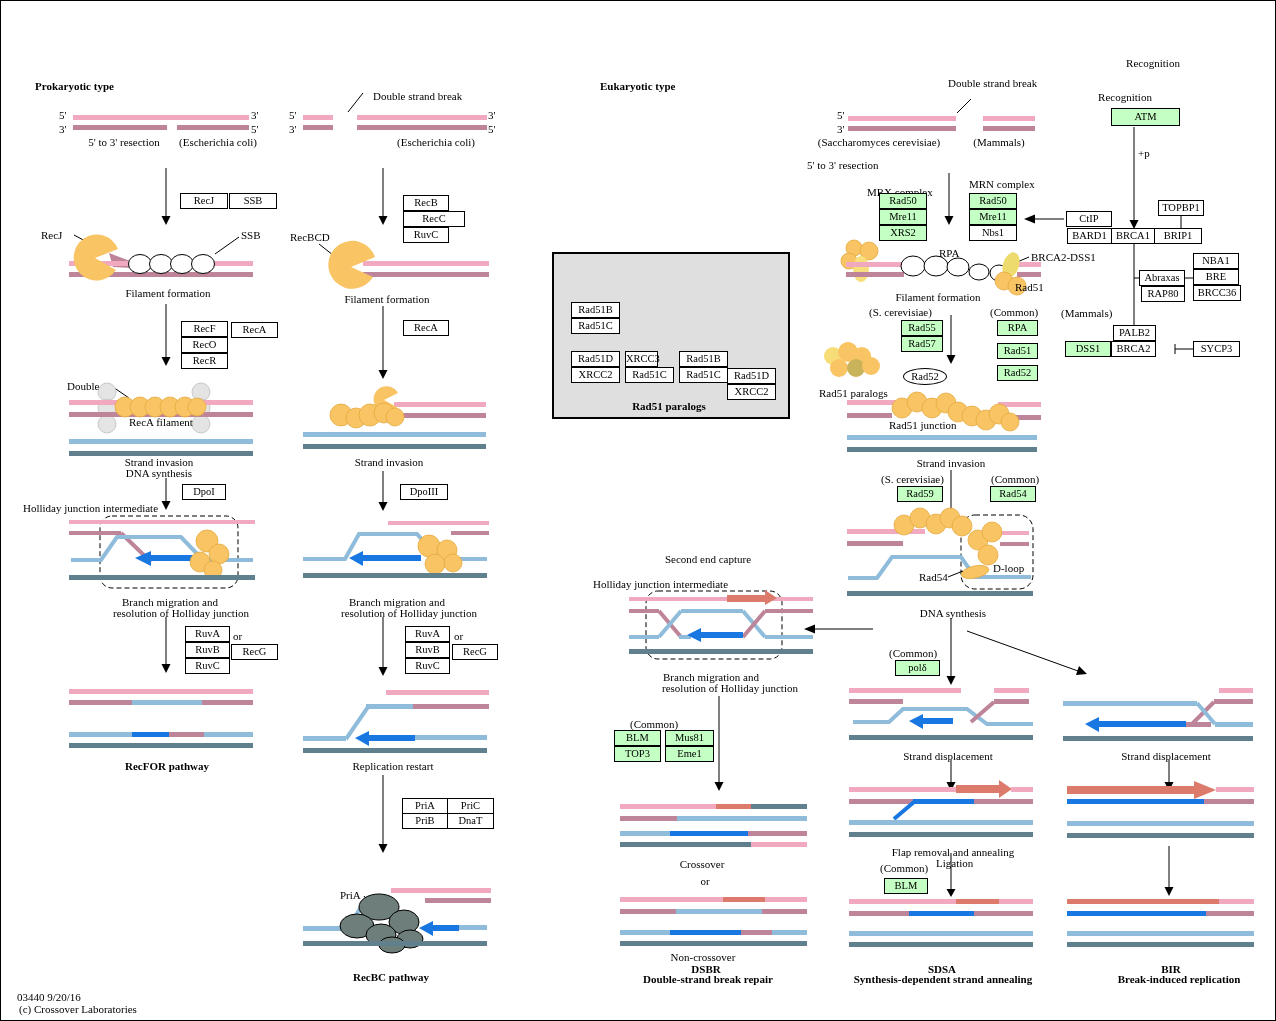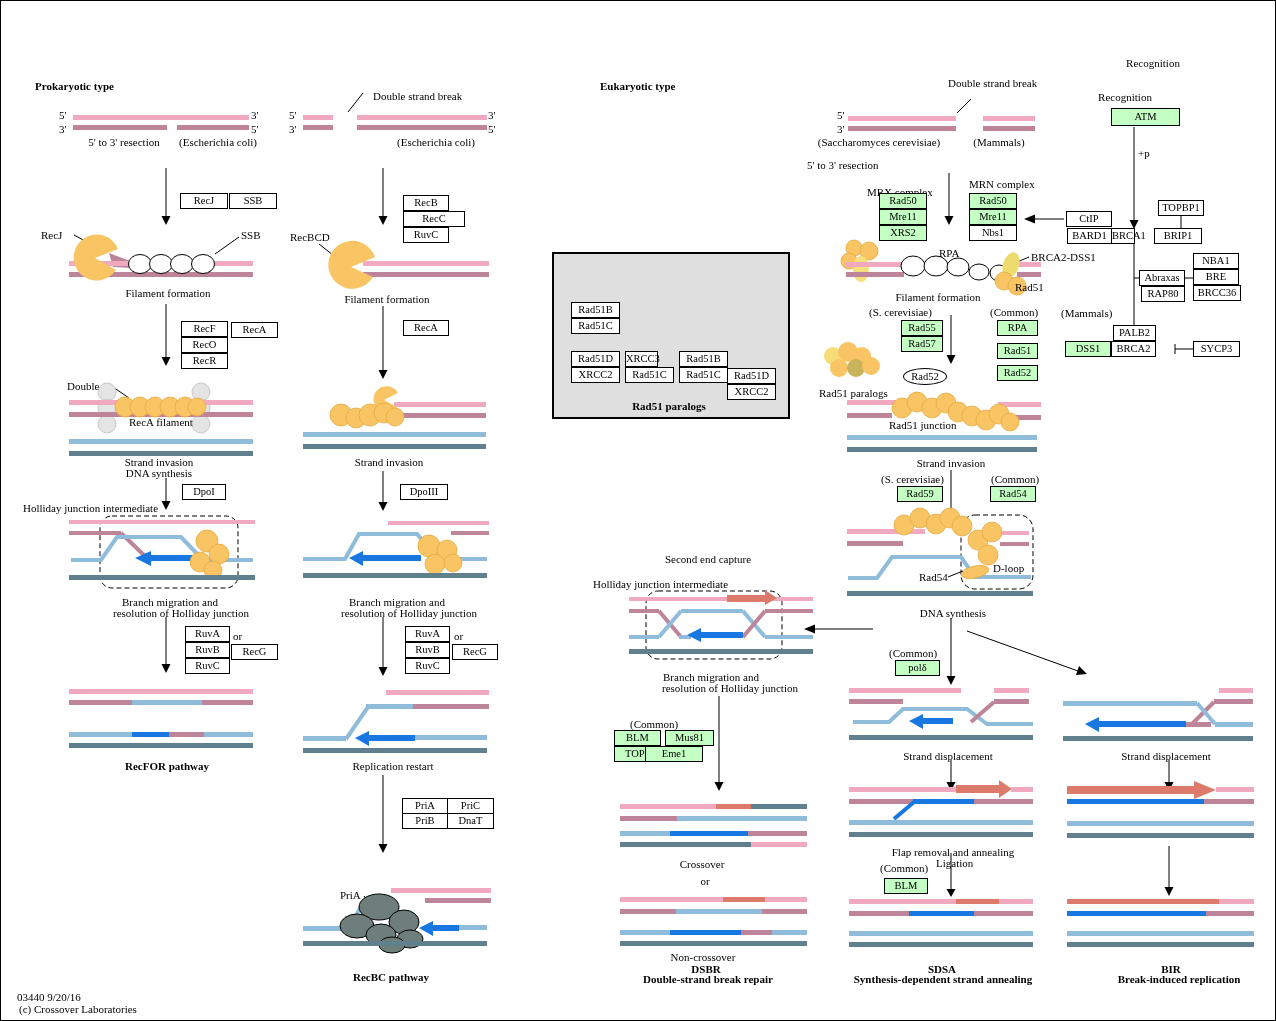--- a/index.html
+++ b/index.html
@@ -514,21 +514,21 @@
 <div class="gb gn" style="left:968px;top:192px;width:48px">Rad50</div>
 <div class="gb gn" style="left:968px;top:208px;width:48px">Mre11</div>
 <div class="gb" style="left:968px;top:224px;width:48px">Nbs1</div>
 <div class="t c" style="left:1152px;top:56px">Recognition</div>
 <div class="t c" style="left:1124px;top:90px">Recognition</div>
 <div class="gb gn h18" style="left:1110px;top:107px;width:69px">ATM</div>
 <div class="t" style="left:1137px;top:146px">+p</div>
 <div class="gb" style="left:1157px;top:199px;width:46px">TOPBP1</div>
 <div class="gb" style="left:1065px;top:210px;width:46px">CtIP</div>
 <div class="gb" style="left:1066px;top:227px;width:45px">BARD1</div>
-<div class="gb" style="left:1110px;top:227px;width:24px">BRCA1</div>
+<div class="gb" style="left:1110px;top:227px;width:44px">BRCA1</div>
 <div class="gb" style="left:1153px;top:227px;width:48px">BRIP1</div>
 <div class="gb" style="left:1138px;top:269px;width:46px">Abraxas</div>
 <div class="gb" style="left:1140px;top:285px;width:44px">RAP80</div>
 <div class="gb" style="left:1192px;top:252px;width:46px">NBA1</div>
 <div class="gb" style="left:1192px;top:268px;width:46px">BRE</div>
 <div class="gb" style="left:1192px;top:284px;width:48px">BRCC36</div>
 <div class="t" style="left:938px;top:246px">RPA</div>
 <div class="t" style="left:1030px;top:250px">BRCA2-DSS1</div>
 <div class="t" style="left:1014px;top:280px">Rad51</div>
 <div class="t c" style="left:937px;top:290px">Filament formation</div>
@@ -557,21 +557,21 @@
 <div class="t c" style="left:952px;top:606px">DNA synthesis</div>
 
 <div class="t c" style="left:707px;top:552px">Second end capture</div>
 <div class="t" style="left:592px;top:577px">Holliday junction intermediate</div>
 <div class="t" style="left:662px;top:670px">Branch migration and</div>
 <div class="t" style="left:661px;top:681px">resolution of Holliday junction</div>
 <div class="t" style="left:629px;top:717px">(Common)</div>
 <div class="gb gn" style="left:613px;top:729px;width:47px">BLM</div>
 <div class="gb gn" style="left:613px;top:745px;width:47px">TOP3</div>
 <div class="gb gn" style="left:664px;top:729px;width:49px">Mus81</div>
-<div class="gb gn" style="left:644px;top:745px;width:58px">Eme1</div>
+<div class="gb gn" style="left:664px;top:745px;width:49px">Eme1</div>
 <div class="t c" style="left:701px;top:857px">Crossover</div>
 <div class="t c" style="left:704px;top:874px">or</div>
 <div class="t c" style="left:702px;top:950px">Non-crossover</div>
 <div class="t b c" style="left:705px;top:962px">DSBR</div>
 <div class="t b c" style="left:707px;top:972px">Double-strand break repair</div>
 
 <div class="t" style="left:888px;top:646px">(Common)</div>
 <div class="gb gn" style="left:894px;top:659px;width:45px">polδ</div>
 <div class="t c" style="left:947px;top:749px">Strand displacement</div>
 <div class="t c" style="left:952px;top:845px">Flap removal and annealing</div>

